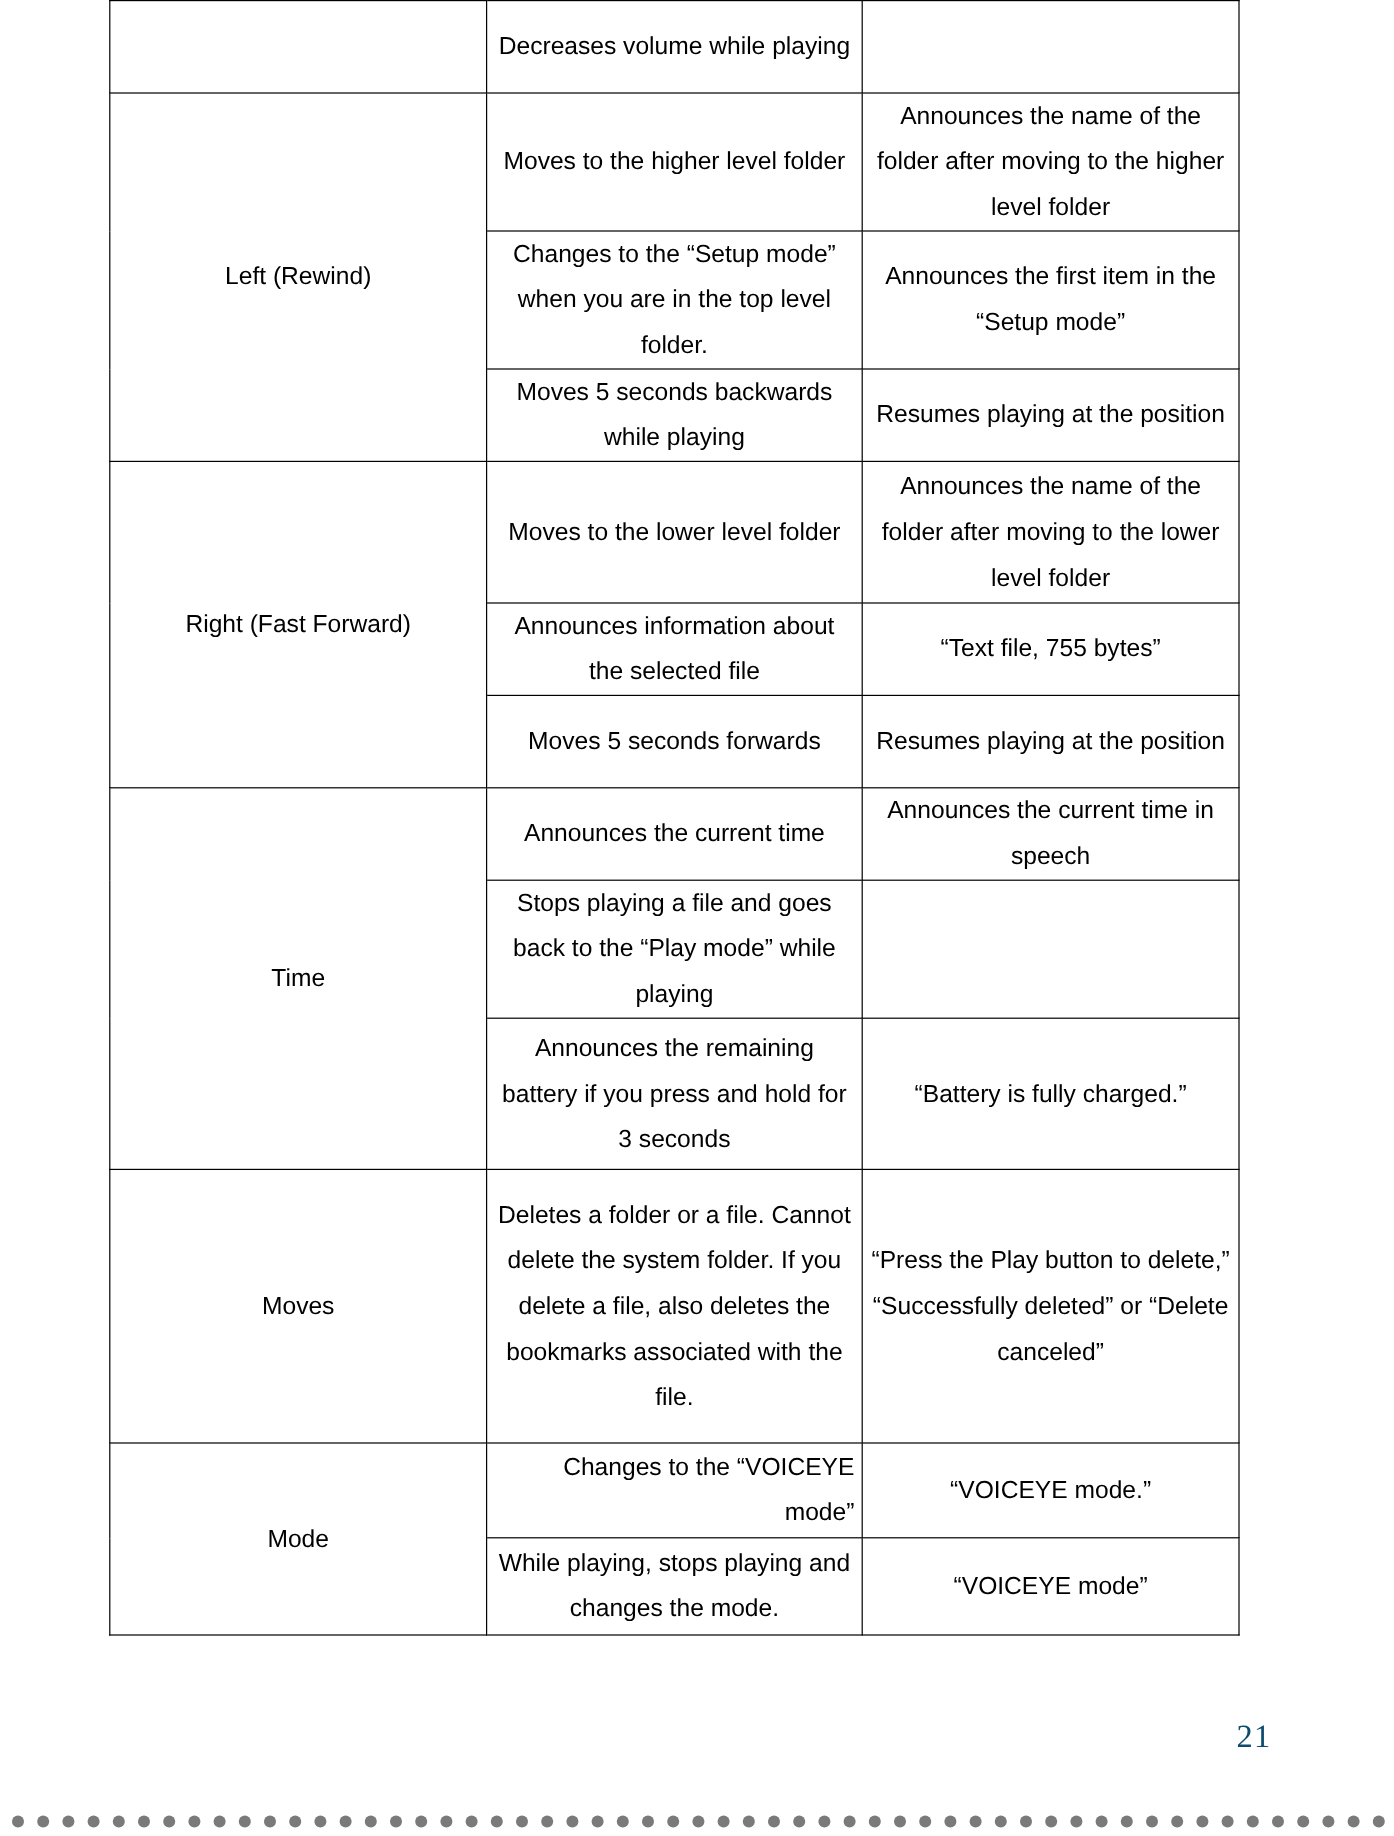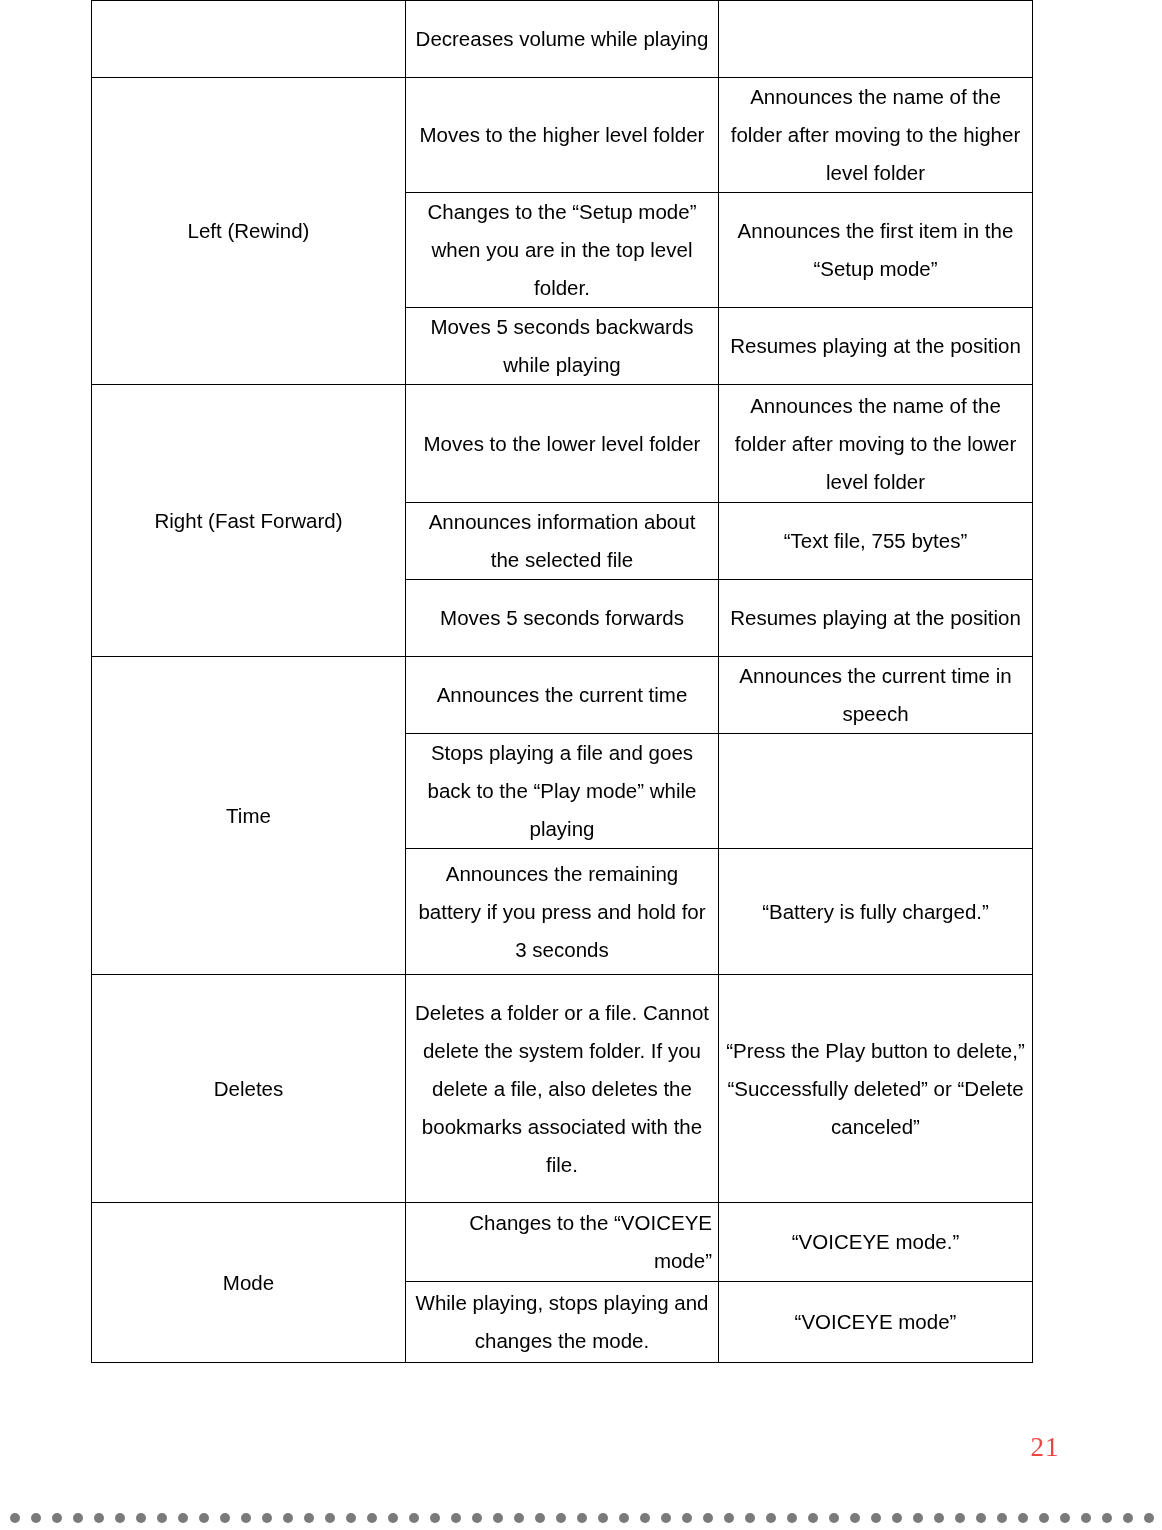--- a/index.html
+++ b/index.html
@@ -52,21 +52,21 @@
 
   
   .page-number {
     position: absolute;
     left: 1010px;
     top: 1432px;
     width: 50px;
     text-align: center;
     font-family: "Liberation Serif", serif;
     font-size: 27px;
-    color: #ef4444;
+    color: #0c4a6e;
     letter-spacing: 1px;
   }
 
   
   .footer-band {
     position: absolute;
     left: 0;
     top: 1505px;
     width: 1162px;
     height: 25px;
@@ -169,21 +169,21 @@
       <tr>
         <td style="height:100px;">Stops playing a file and goes back to the “Play mode” while playing</td>
         <td style="height:100px;"></td>
       </tr>
       <tr>
         <td style="height:125px;">Announces the remaining battery if you press and hold for 3 seconds</td>
         <td style="height:125px;margin-left:24px;">“Battery is fully charged.”</td>
       </tr>
 
       <tr>
-        <td class="key-cell" style="height:227px;">Deletes</td>
+        <td class="key-cell" style="height:227px;">Moves</td>
         <td style="height:227px;">Deletes a folder or a file. Cannot delete the system folder. If you delete a file, also deletes the bookmarks associated with the file.</td>
         <td style="height:227px;">“Press the Play button to delete,” “Successfully deleted” or “Delete canceled”</td>
       </tr>
 
       <tr>
         <td class="key-cell" rowspan="2" style="height:78px;">Mode</td>
         <td style="height:78px;text-align:right;">Changes to the “VOICEYE mode”</td>
         <td style="height:78px;margin-top:40px;">“VOICEYE mode.”</td>
       </tr>
       <tr>

